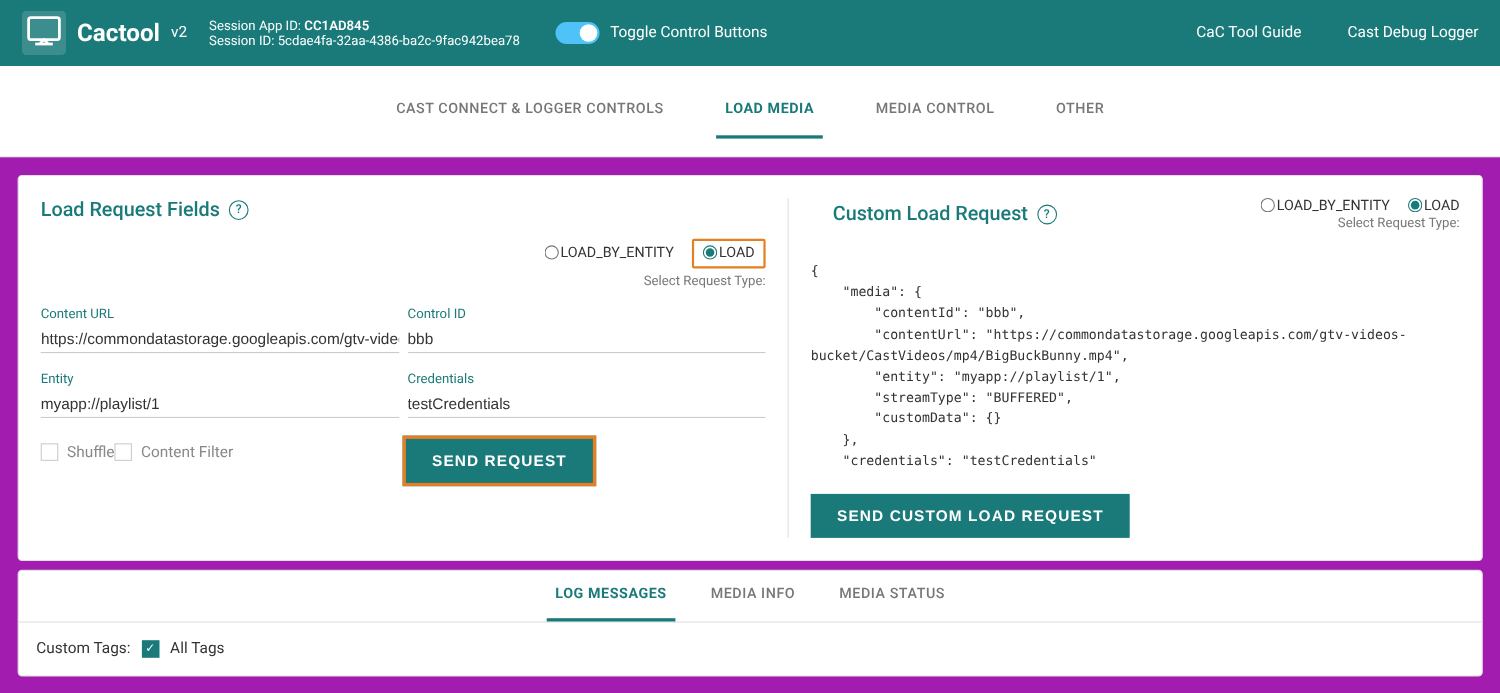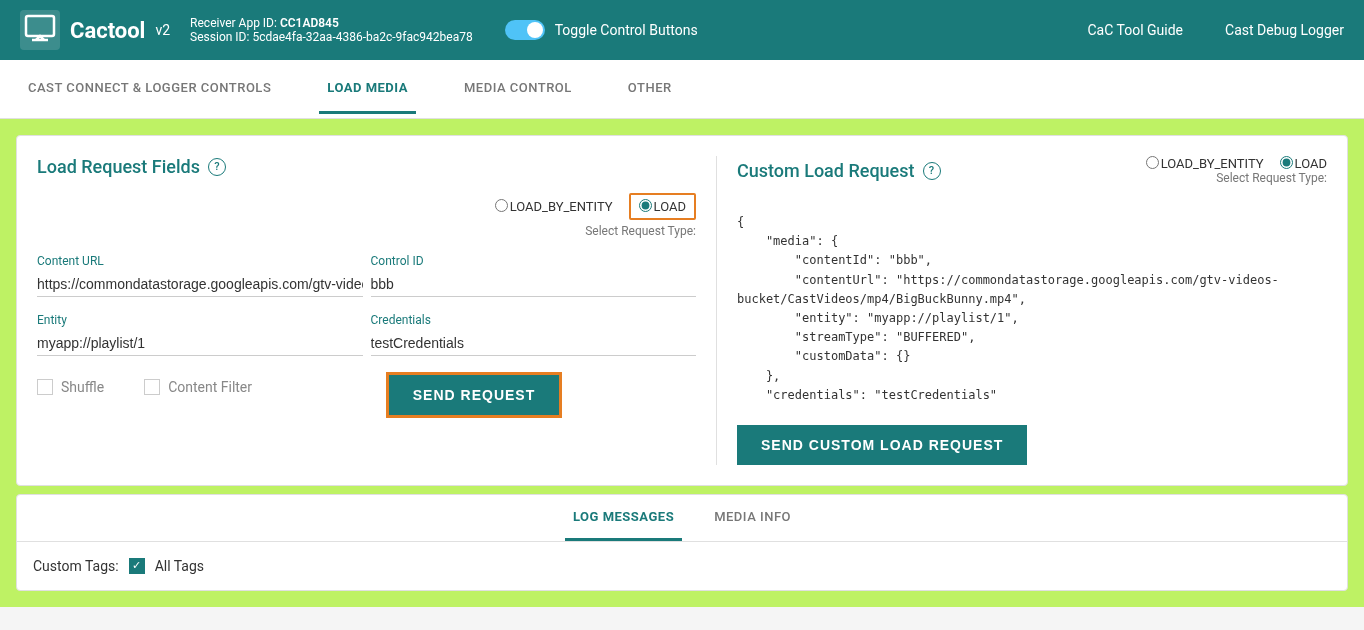--- a/index.html
+++ b/index.html
@@ -64,45 +64,45 @@
     }
     .header-right a {
       color: white;
       text-decoration: none;
     }
 
     
     .nav-tabs {
       background: white;
       display: flex;
-      justify-content: flex-start;
+      justify-content: center;
       gap: 40px;
       border-bottom: 1px solid #e0e0e0;
-      padding: 4px 20px;
+      padding: 16px 20px;
     }
     .nav-tab {
       padding: 16px 8px;
       cursor: pointer;
       font-size: 13px;
       letter-spacing: 0.5px;
       color: #777;
       border-bottom: 3px solid transparent;
       text-transform: uppercase;
       font-weight: 500;
     }
     .nav-tab.active {
       color: #1a7a7a;
       border-bottom: 3px solid #1a7a7a;
       font-weight: 700;
     }
 
     
     .main-content {
       padding: 16px;
-      background: #bef264;
+      background: #a21caf;
       min-height: 400px;
     }
 
     .panel {
       background: white;
       border: 1px solid #e0e0e0;
       border-radius: 4px;
       padding: 20px;
       display: flex;
       gap: 0;
@@ -186,21 +186,20 @@
       font-size: 12px;
       color: #777;
       text-align: right;
       margin-bottom: 16px;
     }
 
     
     .checkbox-row {
       display: flex;
       align-items: center;
-      gap: 40px;
       margin-bottom: 16px;
     }
 
     .checkbox-label {
       display: flex;
       align-items: center;
       gap: 8px;
       font-size: 14px;
       color: #888;
       cursor: pointer;
@@ -232,20 +231,21 @@
     .right-section {
       flex: 1;
       padding-left: 20px;
     }
 
     .custom-header-row {
       display: flex;
       align-items: center;
       justify-content: space-between;
       margin-bottom: 8px;
+      margin-left: 20px;
     }
 
     .json-content {
       font-family: monospace;
       font-size: 12px;
       color: #333;
       line-height: 1.6;
       background: white;
       padding: 4px 0;
       margin-bottom: 16px;
@@ -338,21 +338,21 @@
       <rect x="6" y="6" width="28" height="20" rx="2" stroke="white" stroke-width="2.5" fill="none"></rect>
       <path d="M16 30 L20 26 L24 30" stroke="white" stroke-width="2.5" fill="none"></path>
       <line x1="12" y1="30" x2="28" y2="30" stroke="white" stroke-width="2.5"></line>
     </svg>
     <span>Cactool</span>
     <span style="font-size:14px; font-weight:normal;">v2</span>
   </div>
 
   <div class="header-info">
     <span>
-      <span>Receiver App ID:</span>
+      <span>Session App ID:</span>
       <span style="font-weight:600;">CC1AD845</span>
     </span>
     <span>
       <span>Session ID:</span>
       <span>5cdae4fa-32aa-4386-ba2c-9fac942bea78</span>
     </span>
   </div>
 
   <div class="toggle-section">
     <div class="toggle-switch"></div>
@@ -464,20 +464,21 @@
 
       <button class="send-custom-btn">SEND CUSTOM LOAD REQUEST</button>
     </div>
 
   </div>
 
   <div class="bottom-section">
     <div class="bottom-tabs">
       <div class="bottom-tab active">LOG MESSAGES</div>
       <div class="bottom-tab">MEDIA INFO</div>
+      <div class="bottom-tab">MEDIA STATUS</div>
     </div>
     <div class="bottom-content">
       <div class="custom-tags-row">
         <span>Custom Tags:</span>
         <div class="checkbox-checked"></div>
         <span>All Tags</span>
       </div>
     </div>
   </div>
 </div>

